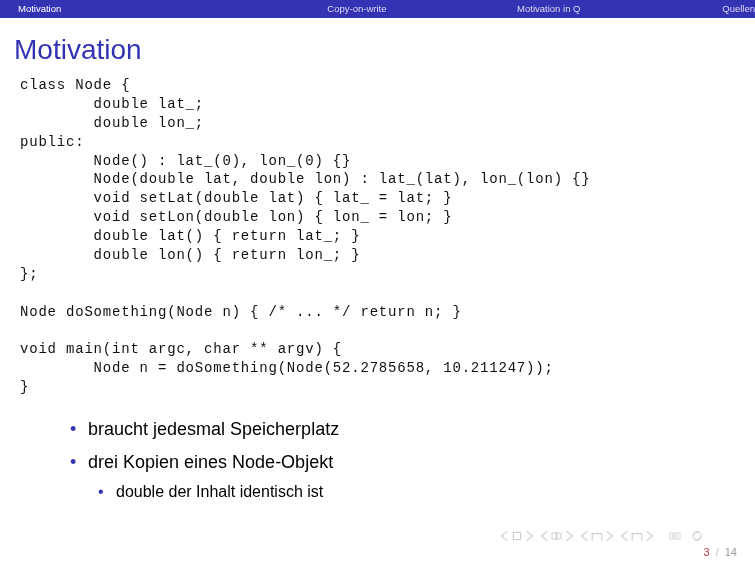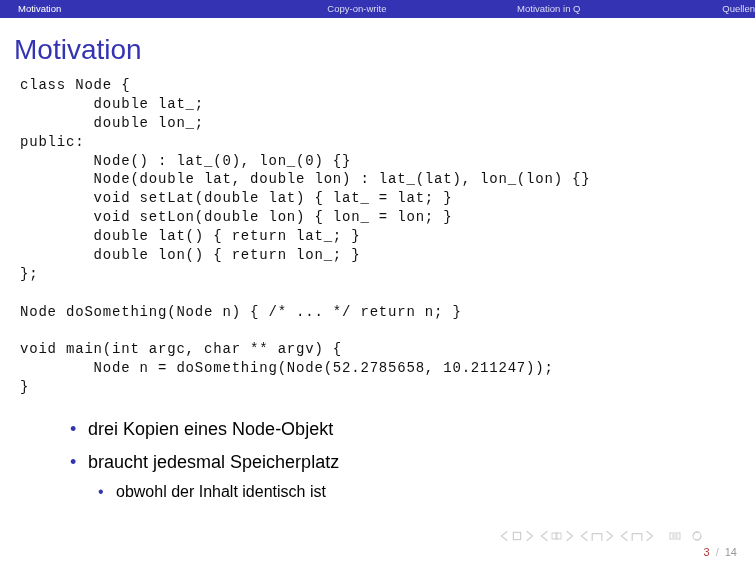--- a/index.html
+++ b/index.html
@@ -116,25 +116,25 @@
 };
 
 Node doSomething(Node n) { /* ... */ return n; }
 
 void main(int argc, char ** argv) {
         Node n = doSomething(Node(52.2785658, 10.211247));
 }</div>
 
 <div class="bullets">
   <ul>
+    <li>braucht jedesmal Speicherplatz</li>
     <li>drei Kopien eines Node-Objekt</li>
-    <li>braucht jedesmal Speicherplatz</li>
   </ul>
   <ul class="sub">
-    <li>obwohl der Inhalt identisch ist</li>
+    <li>double der Inhalt identisch ist</li>
   </ul>
 </div>
 
 <div class="nav-icons">
   <span class="g">
     <svg viewBox="0 0 10 10">
         <path d="M7 1 L2 5 L7 9" fill="none" stroke="#cfcfcf" stroke-width="1"></path>
       </svg>
     <svg viewBox="0 0 10 10">
         <rect x="2" y="2" width="6" height="6" fill="none" stroke="#cfcfcf"></rect>

